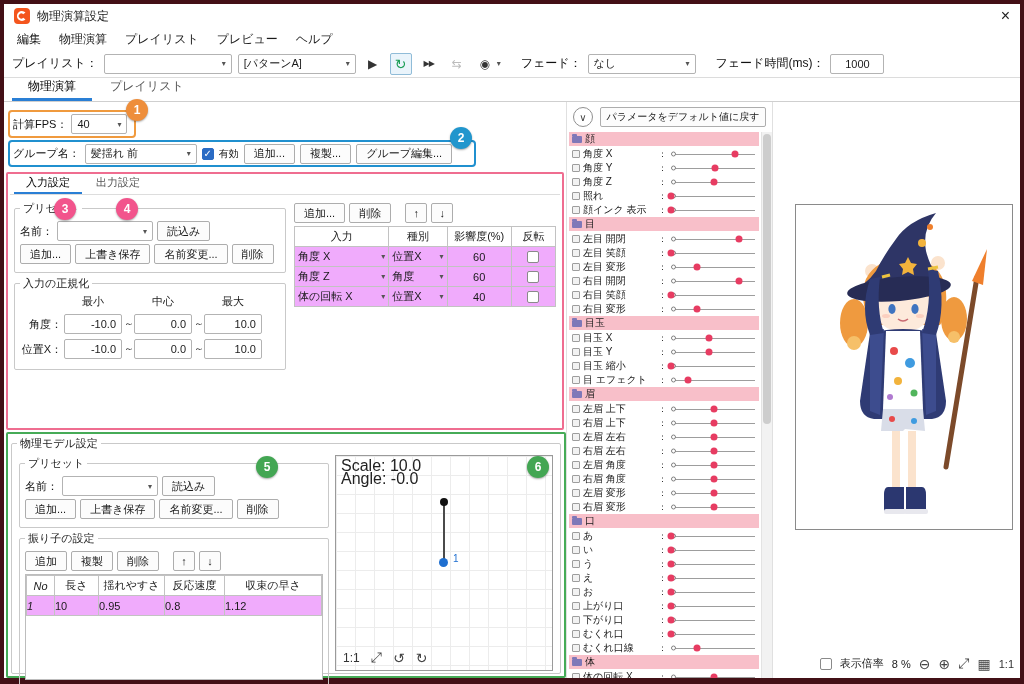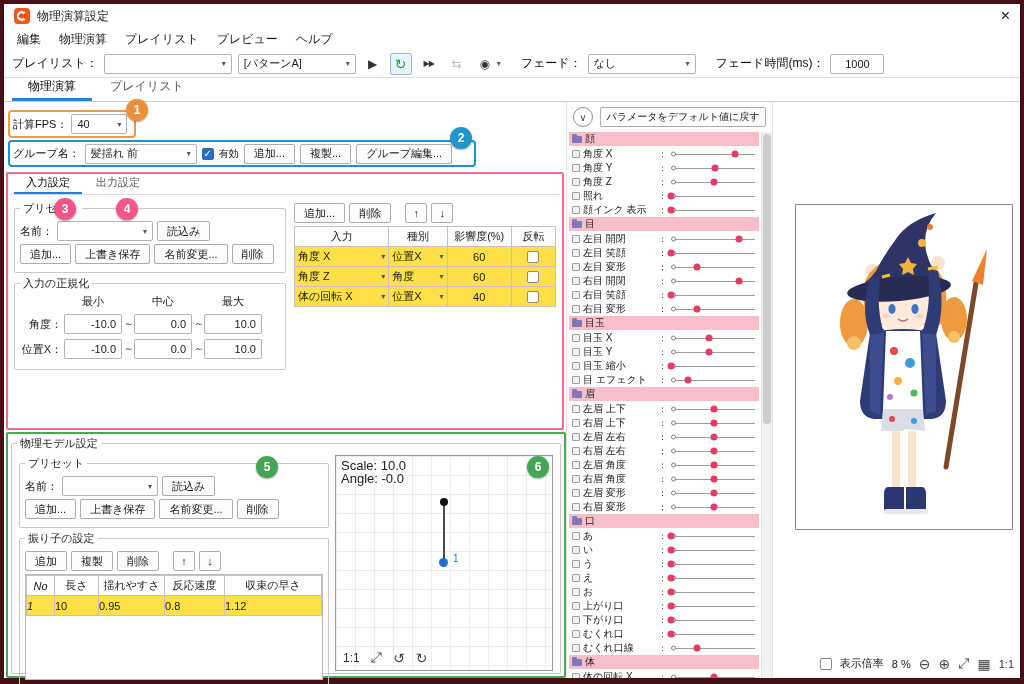--- a/index.html
+++ b/index.html
@@ -59,21 +59,21 @@
 .iright{flex:1;padding:2px 0 0 6px;}
 
 .normhead{display:flex;margin:1px 0 2px;}
 .normhead .sp{width:44px;}
 .normhead .nh{width:58px;text-align:center;font-size:11px;margin-right:12px;}
 .normrow{display:flex;align-items:center;gap:2px;margin:5px 0;}
 .normrow .nl{width:42px;text-align:right;font-size:11px;}
 .normrow .tinput{width:58px;}
 .tilde{width:8px;font-size:10px;text-align:center;color:#333;}
 
-table.grid{border-collapse:collapse;font-size:11px;background:#fde047;}
+table.grid{border-collapse:collapse;font-size:11px;background:#f0abfc;}
 table.grid th,table.grid td{border:1px solid #c2c2c2;height:20px;padding:0;font-weight:normal;}
 table.grid th{text-align:center;padding:0 3px;background:#fff;}
 .itable{width:262px;table-layout:fixed;margin-top:3px;}
 .itable th:nth-child(1),.itable td:nth-child(1){width:94px;}
 .itable th:nth-child(2),.itable td:nth-child(2){width:58px;}
 .itable th:nth-child(3),.itable td:nth-child(3){width:64px;}
 .itable th:nth-child(4),.itable td:nth-child(4){width:44px;}
 .cellcombo{display:flex;align-items:center;gap:2px;padding:0 3px;height:100%;}
 .cellcombo .chev{margin-left:auto;font-size:8px;color:#555;}
 .cellnum{padding:0 4px;text-align:center;}
@@ -81,21 +81,21 @@
 
 .cb{width:12px;height:12px;border:1px solid #8a8a8a;background:#fff;display:inline-flex;align-items:center;justify-content:center;border-radius:2px;flex:0 0 auto;font-size:10px;line-height:1;}
 .cb.checked{background:#2a6bc4;border-color:#2a6bc4;color:#fff;}
 
 .pm-fieldset{height:238px;margin:2px;}
 .pm-body{display:flex;height:218px;}
 .pm-left{width:314px;flex:0 0 auto;}
 .pm-canvas{flex:1;position:relative;border:1px solid #9a9a9a;background:#fff;margin:2px 2px 0 4px;
  background-image:linear-gradient(#ececec 1px,transparent 1px),linear-gradient(90deg,#ececec 1px,transparent 1px);
  background-size:19px 19px;}
-.cv-info{position:absolute;left:5px;top:3px;font-size:13px;line-height:13px;color:#222;}
+.cv-info{position:absolute;left:5px;top:3px;font-size:16px;line-height:13px;color:#222;}
 .cv-stem{position:absolute;left:50%;top:46px;width:2px;height:60px;margin-left:-1px;background:#4a4a4a;}
 .cv-node-top{position:absolute;left:50%;top:46px;width:8px;height:8px;margin:-4px 0 0 -4px;border-radius:50%;background:#111;}
 .cv-node-bottom{position:absolute;left:50%;top:106px;width:9px;height:9px;margin:-4px 0 0 -5px;border-radius:50%;background:#1f6fd0;}
 .cv-node-label{position:absolute;left:calc(50% + 9px);top:97px;font-size:10px;color:#1f6fd0;}
 .cv-controls{position:absolute;left:7px;bottom:4px;display:flex;align-items:center;gap:11px;font-size:12px;color:#333;}
 .tablebox{border:1px solid #bdbdbd;background:#fff;height:106px;overflow:hidden;margin-top:3px;}
 .ptable{width:100%;table-layout:fixed;}
 .ptable th:nth-child(1),.ptable td:nth-child(1){width:28px;font-style:italic;}
 .ptable th:nth-child(2),.ptable td:nth-child(2){width:44px;}
 .ptable th:nth-child(3),.ptable td:nth-child(3){width:66px;}

